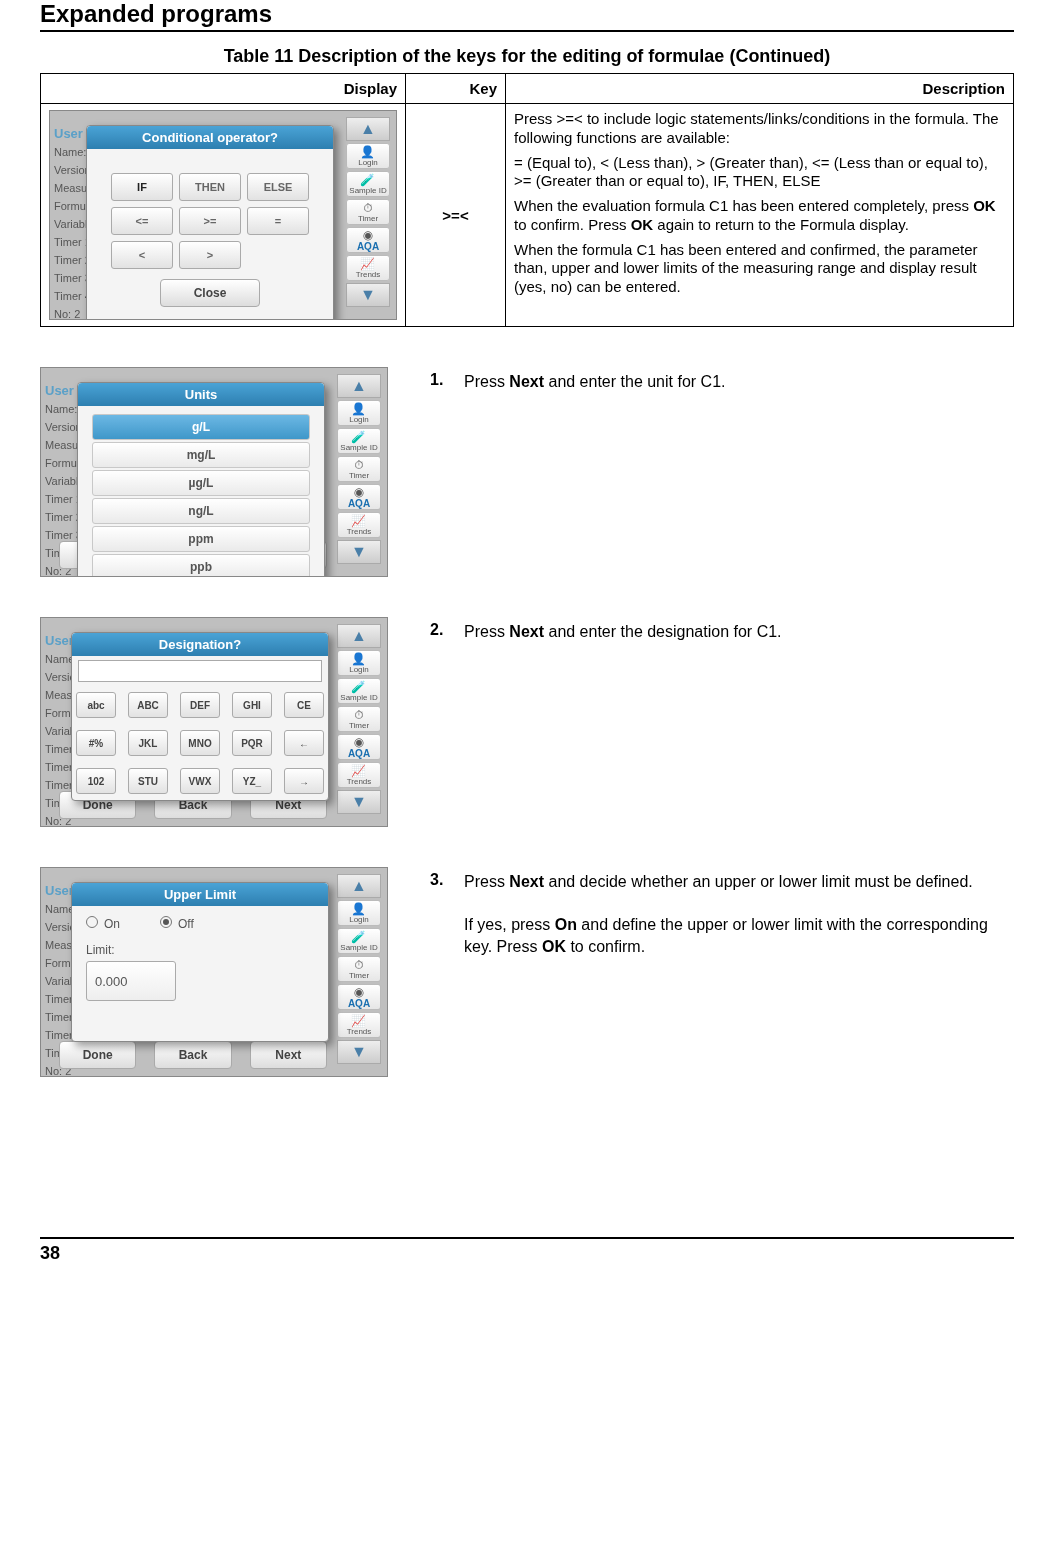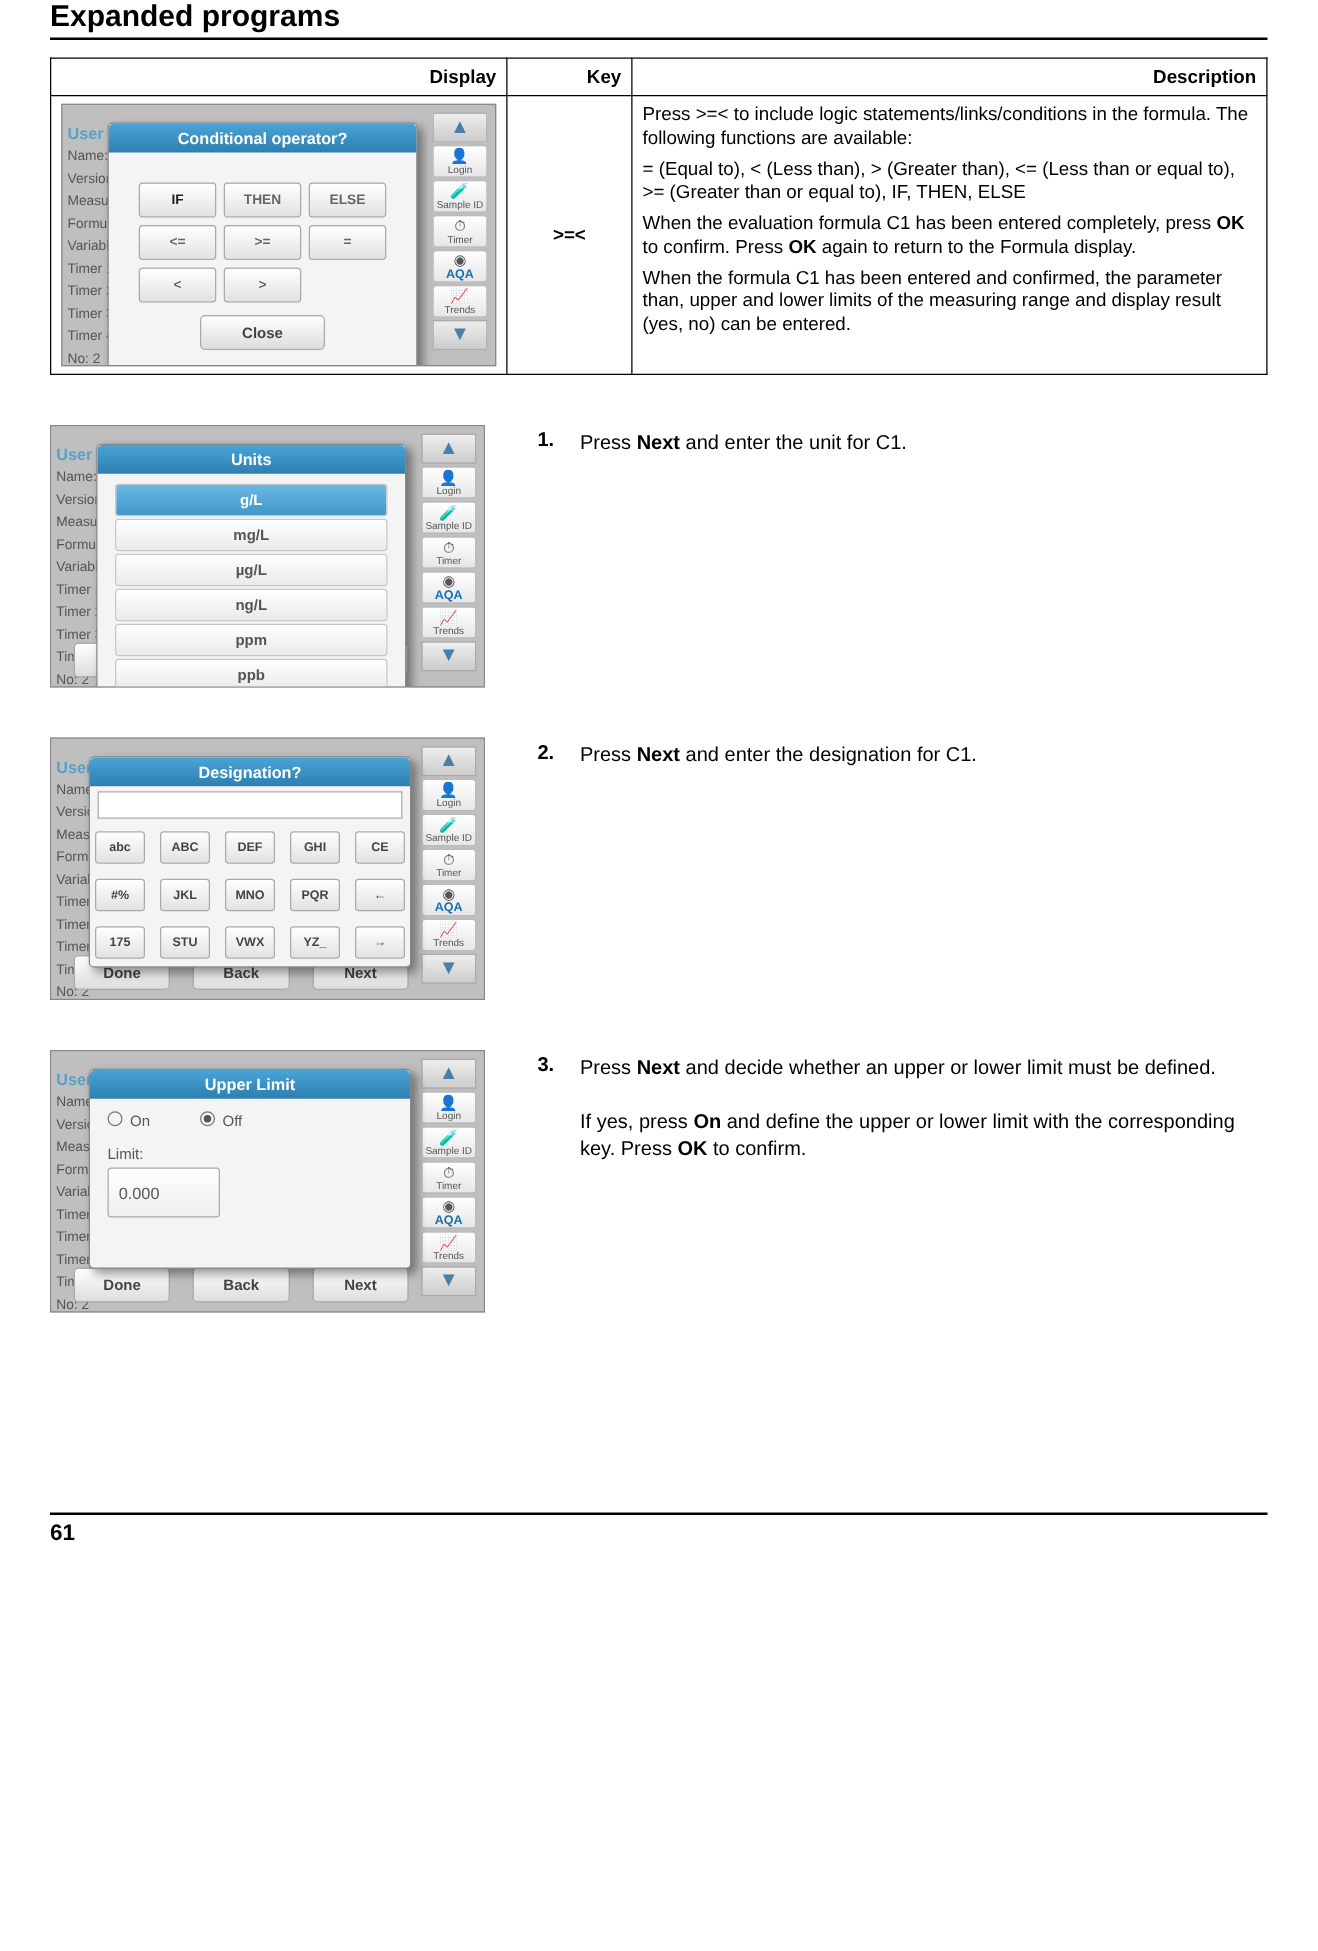--- a/index.html
+++ b/index.html
@@ -253,20 +253,21 @@
     font-weight: bold;
     font-size: 18px;
   }
 </style>
 </head>
 <body>
 
 <div class="page">
   <div class="page-header">Expanded programs</div>
 
+  <div class="table-caption">Table 11 Description of the keys for the editing of formulae (Continued)</div>
 
   <table class="main">
     <tbody>
         <tr>
       <th class="display-col">Display</th>
       <th class="key-col">Key</th>
       <th class="desc-col">Description</th>
     </tr>
     <tr>
       <td class="display-col">
@@ -459,21 +460,21 @@
             <div class="kbtn">abc</div>
             <div class="kbtn">ABC</div>
             <div class="kbtn">DEF</div>
             <div class="kbtn">GHI</div>
             <div class="kbtn">CE</div>
             <div class="kbtn">#%</div>
             <div class="kbtn">JKL</div>
             <div class="kbtn">MNO</div>
             <div class="kbtn">PQR</div>
             <div class="kbtn">←</div>
-            <div class="kbtn">175</div>
+            <div class="kbtn">102</div>
             <div class="kbtn">STU</div>
             <div class="kbtn">VWX</div>
             <div class="kbtn">YZ_</div>
             <div class="kbtn">→</div>
           </div>
         </div>
         <div class="bottom-bar">
           <div class="bbtn">Done</div>
           <div class="bbtn">Back</div>
           <div class="bbtn">Next</div>
@@ -559,14 +560,14 @@
           <span class="step-body">
             <span>Press </span><strong>Next</strong><span> and decide whether an upper or lower limit must be defined.</span>
             <br><br>
             <span>If yes, press </span><strong>On</strong><span> and define the upper or lower limit with the corresponding key. Press </span><strong>OK</strong><span> to confirm.</span>
           </span>
         </li>
       </ol>
     </div>
   </div>
 
-  <div class="page-footer">61</div>
+  <div class="page-footer">38</div>
 </div>
 
 </body></html>

